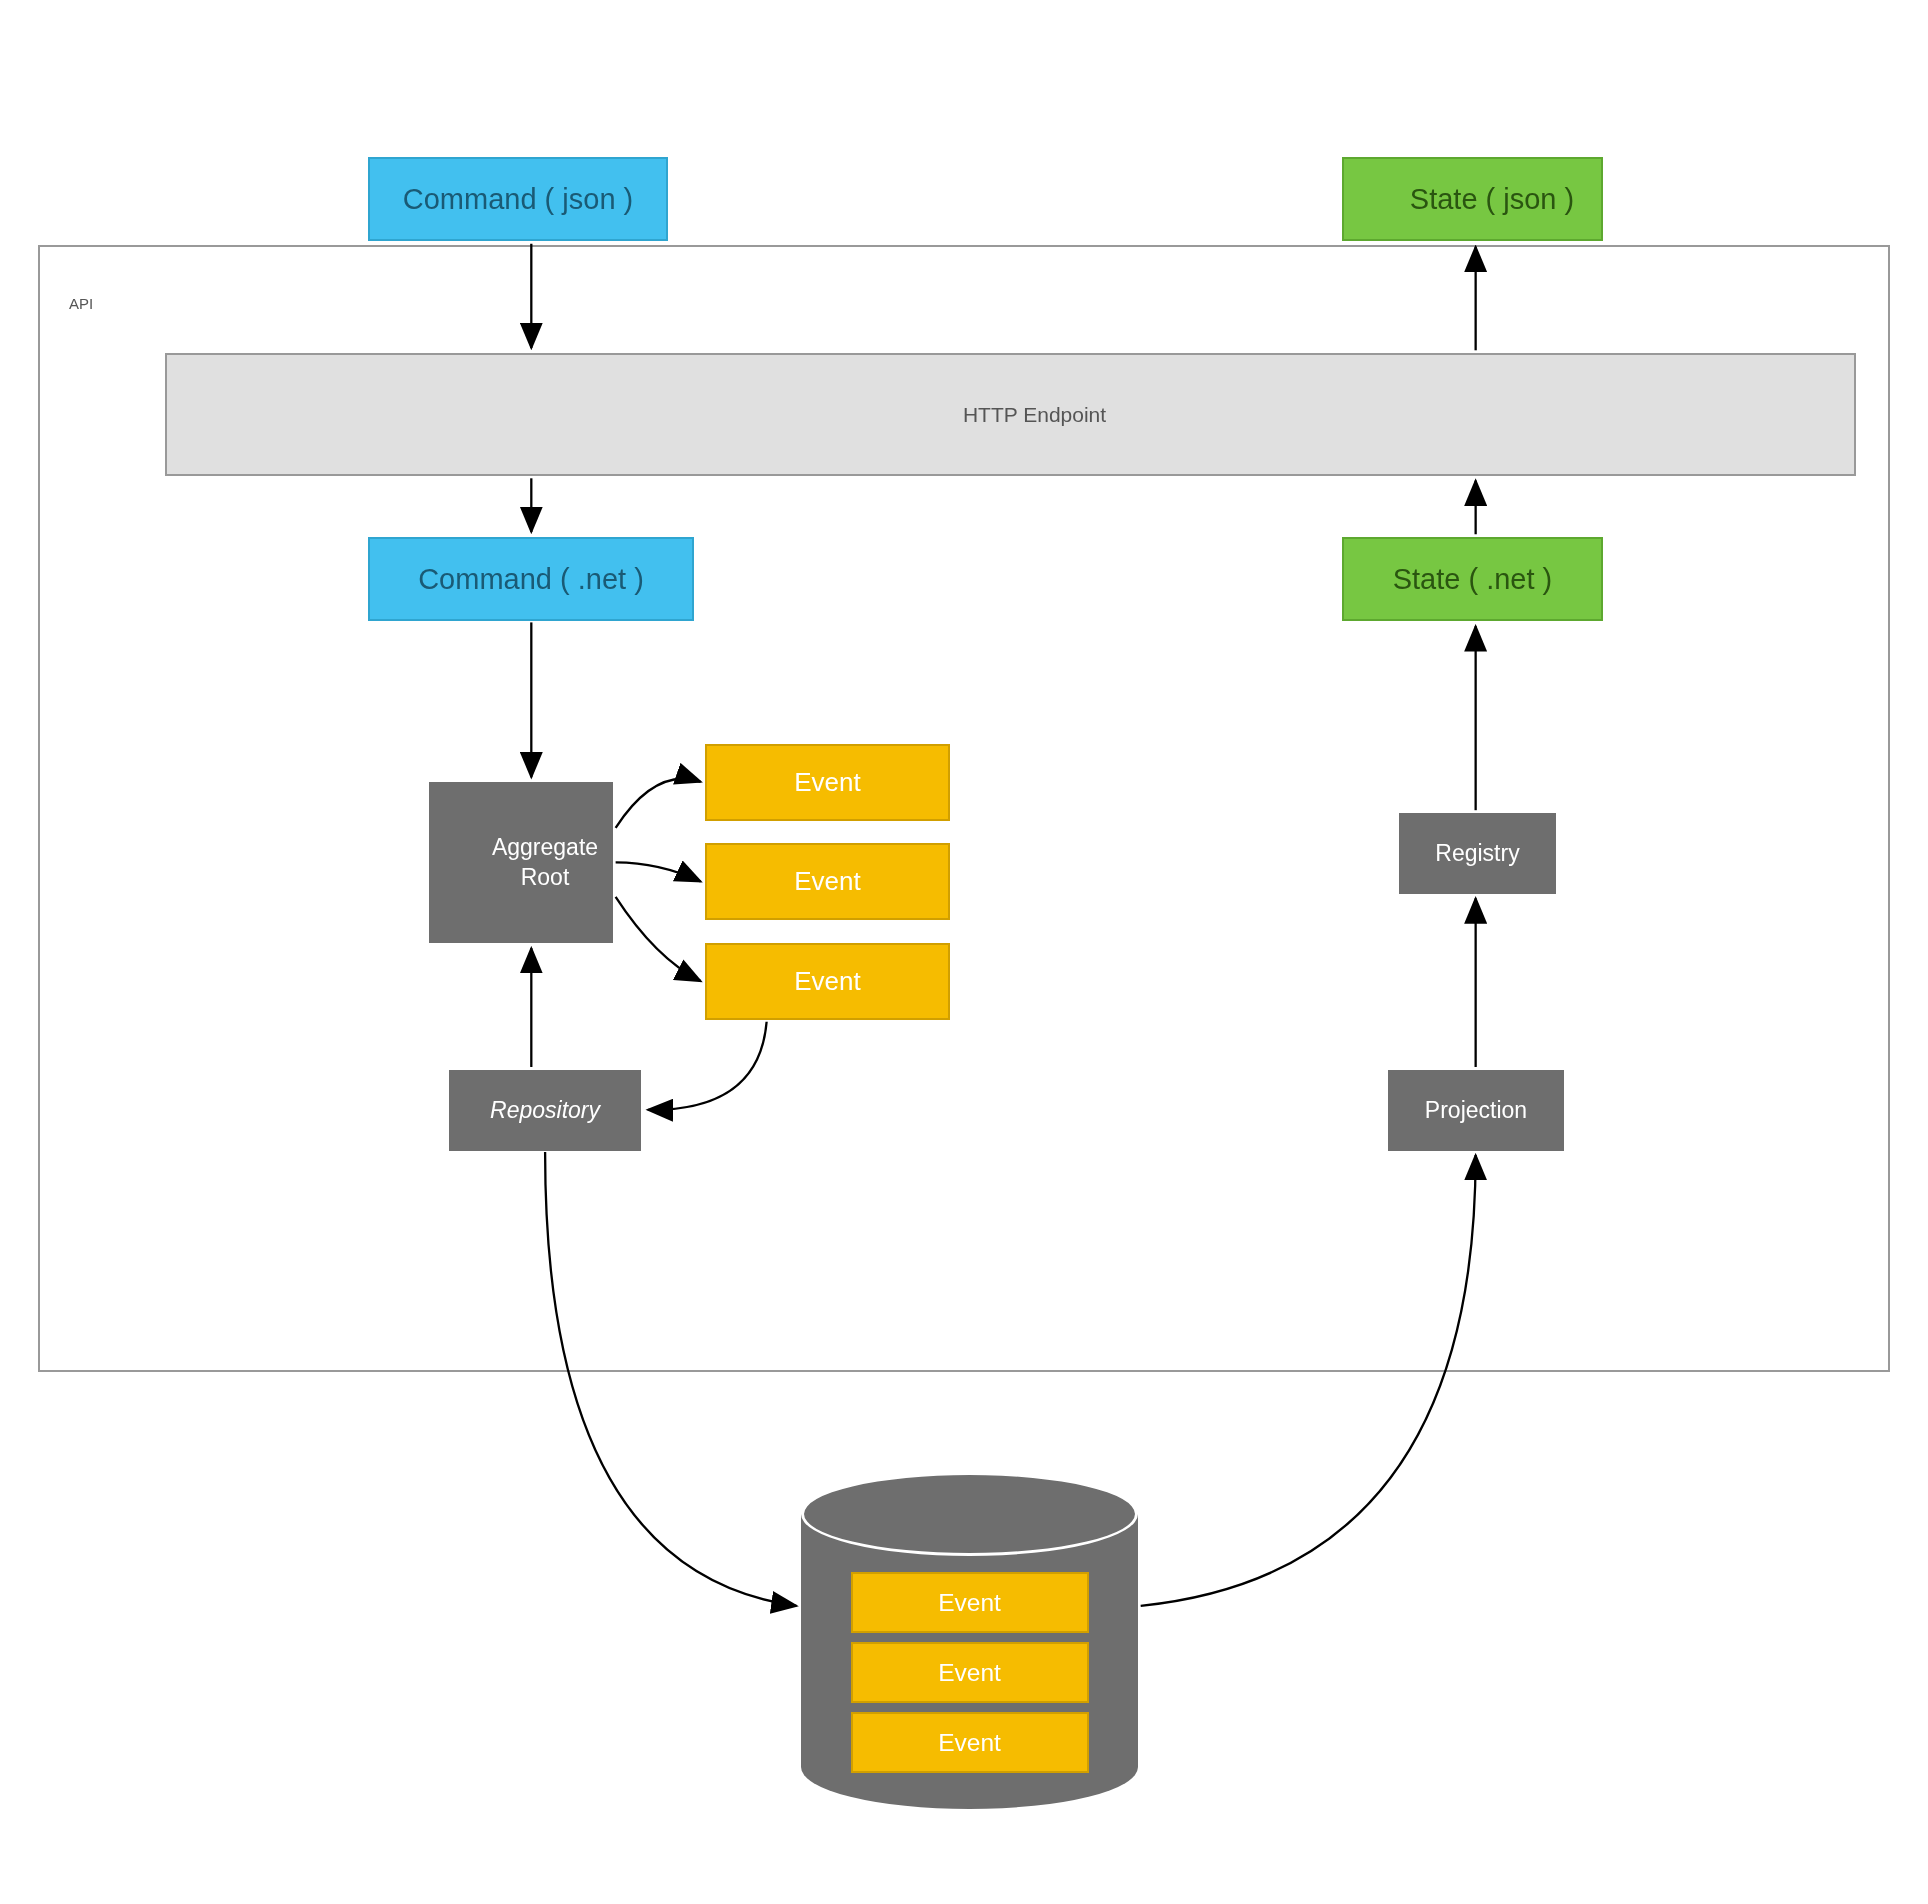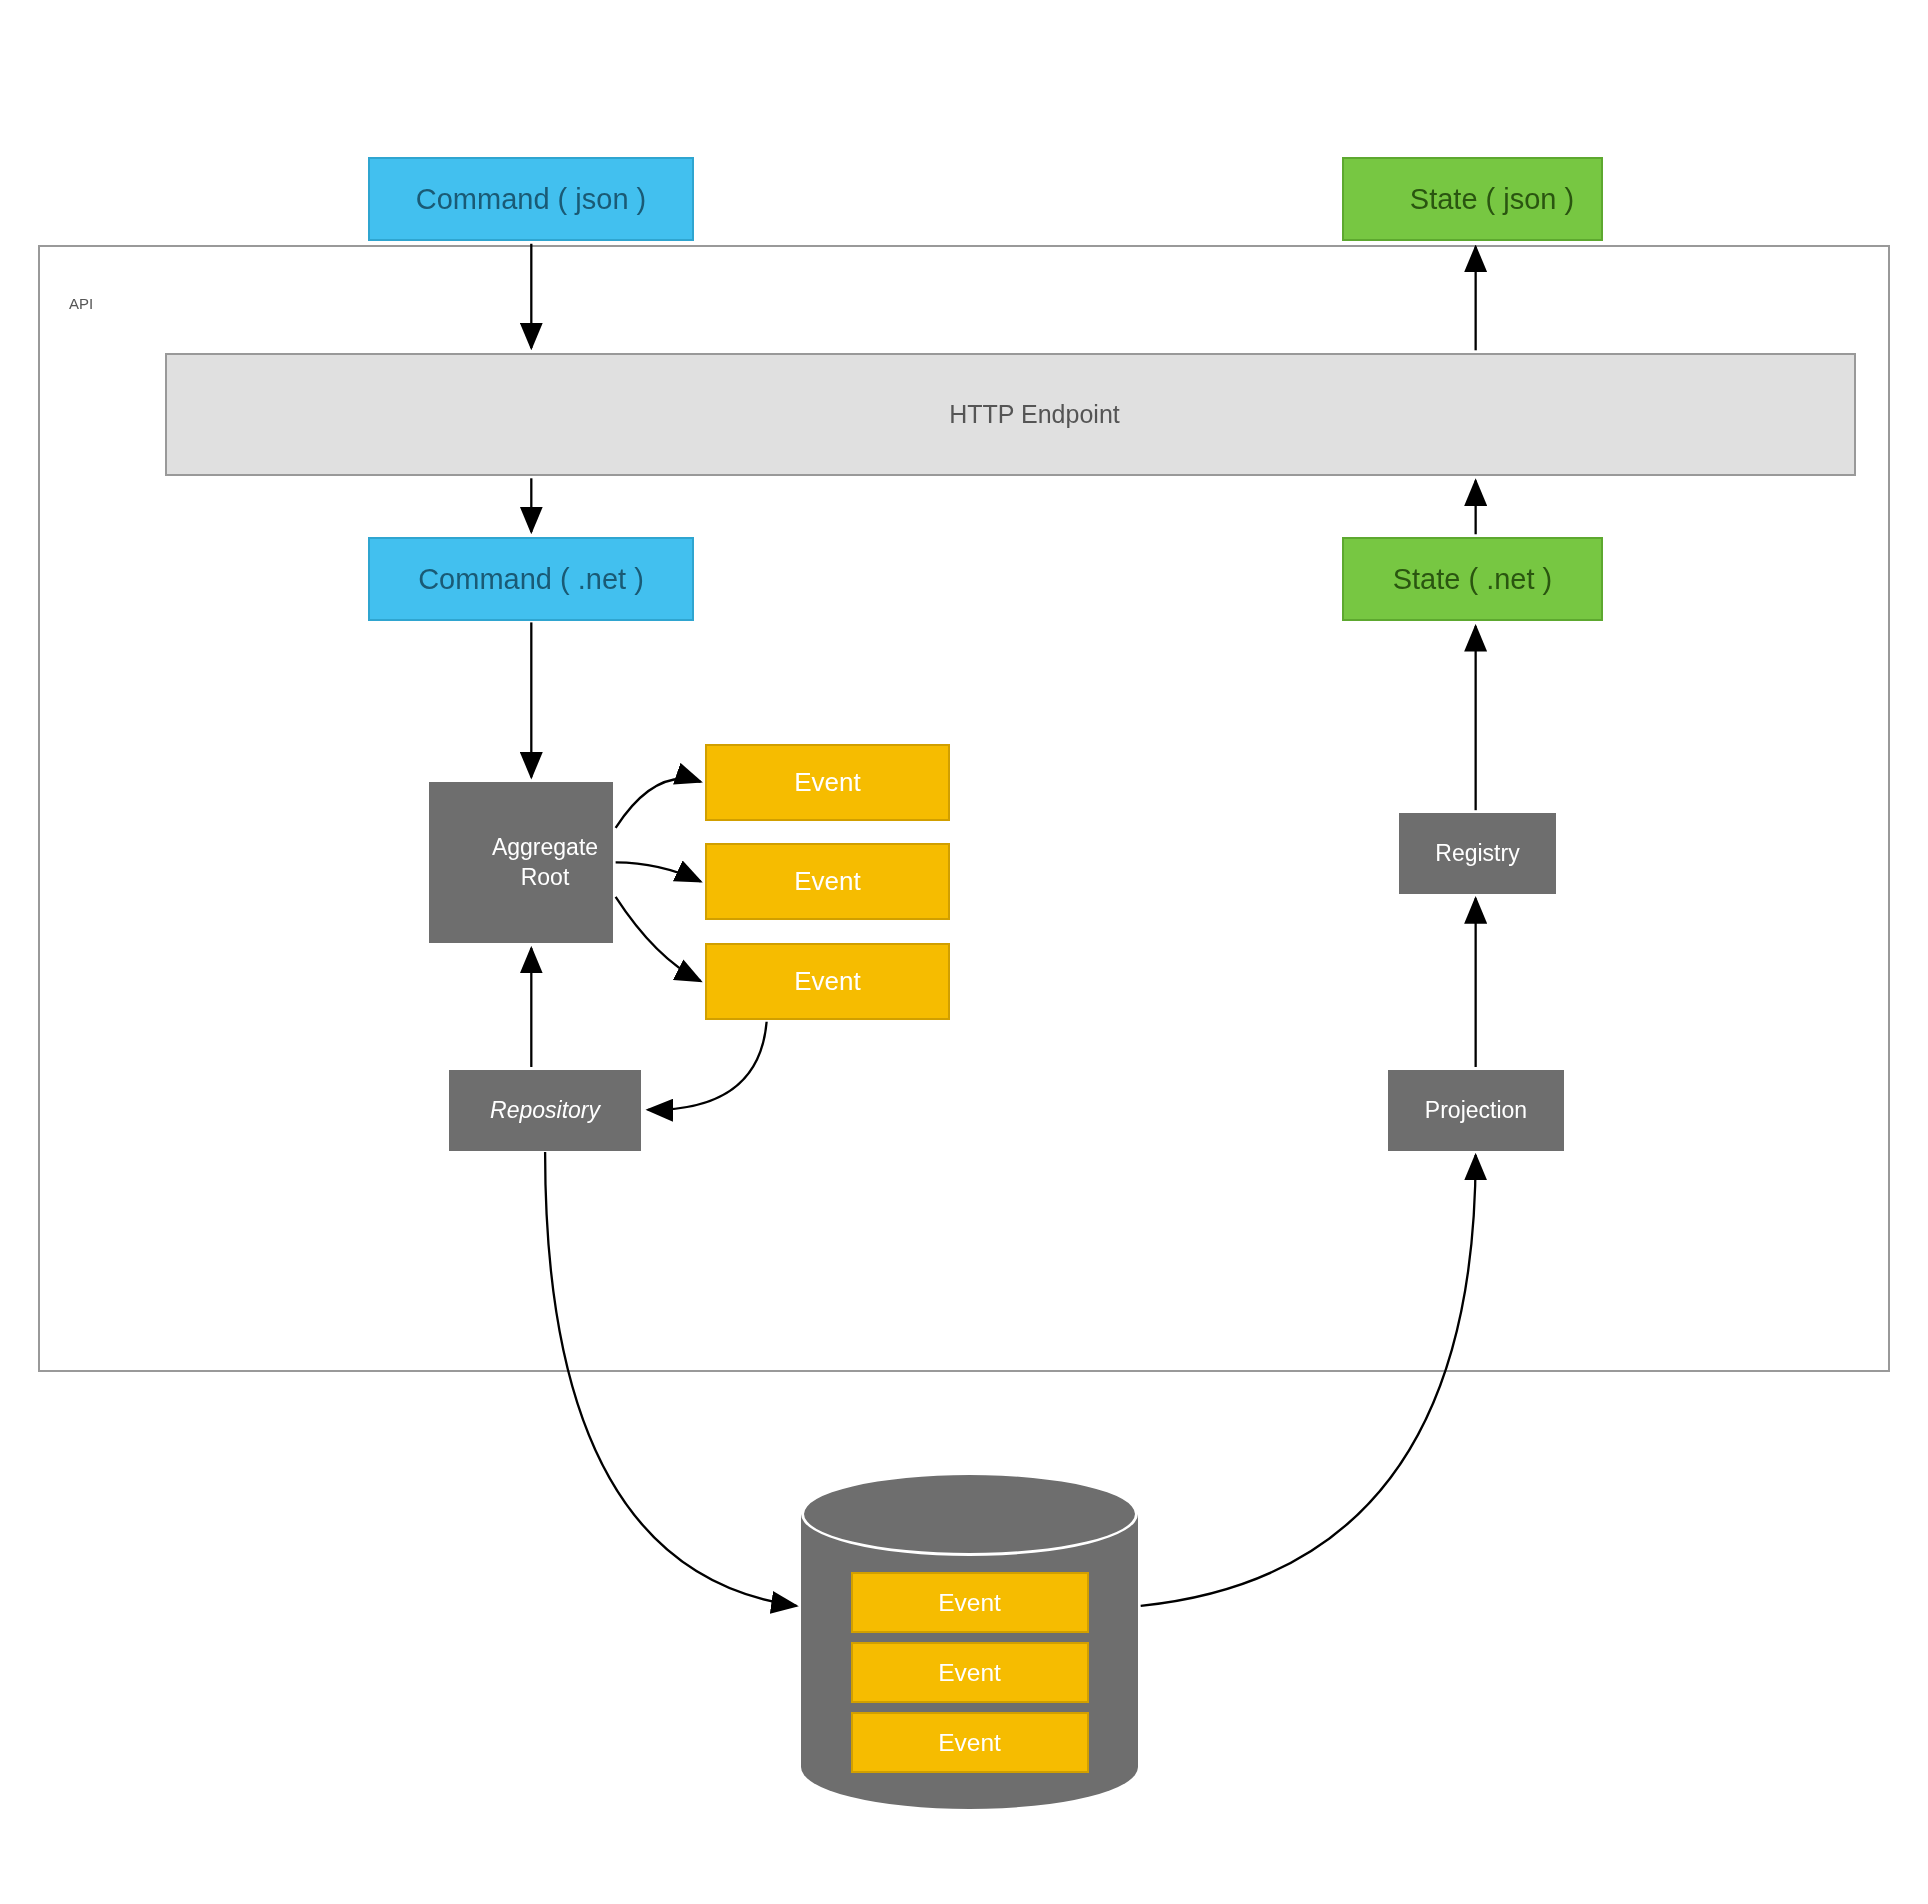--- a/index.html
+++ b/index.html
@@ -26,21 +26,21 @@
       font-size: 15px;
       color: #555;
     }
     .http-endpoint {
       position: absolute;
       background: #e0e0e0;
       border: 2.3px solid #999;
       display: flex;
       align-items: center;
       justify-content: center;
-      font-size: 25px;
+      font-size: 21px;
       color: #555;
       padding-left: 48px;
     }
     .box {
       position: absolute;
       display: flex;
       align-items: center;
       justify-content: center;
       font-size: 29px;
       text-align: center;
@@ -116,21 +116,21 @@
 
 <div class="canvas">
 
   <div class="api-container" style="left:38px; top:245px; width:1852px; height:1127px;"></div>
   <div class="api-label" style="left:69px; top:295px;">API</div>
 
   <div class="http-endpoint" style="left:165px; top:353px; width:1691px; height:123px;">
     <span>HTTP Endpoint</span>
   </div>
 
-  <div class="box box-blue" style="left:368px; top:157px; width:326px; height:84px;">
+  <div class="box box-blue" style="left:368px; top:157px; width:300px; height:84px;">
     <span>Command ( json )</span>
   </div>
 
   <div class="box box-green" style="left:1342px; top:157px; width:261px; height:84px;padding-left:39px;">
     <span>State ( json )</span>
   </div>
 
   <div class="box box-blue" style="left:368px; top:537px; width:326px; height:84px;">
     <span>Command ( .net )</span>
   </div>

